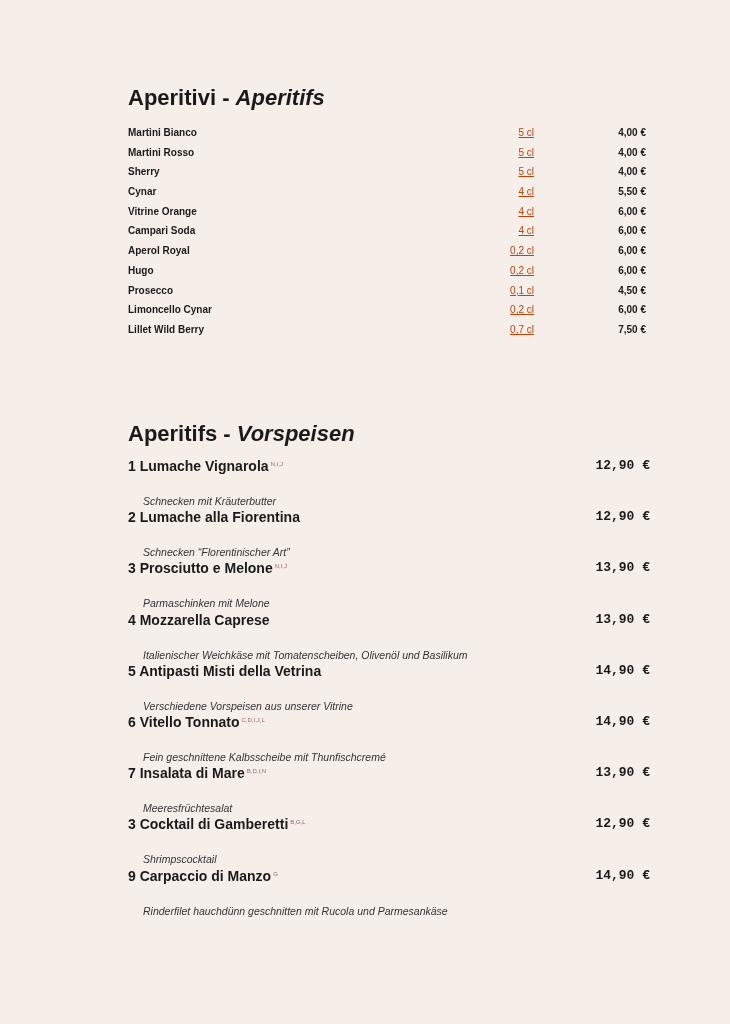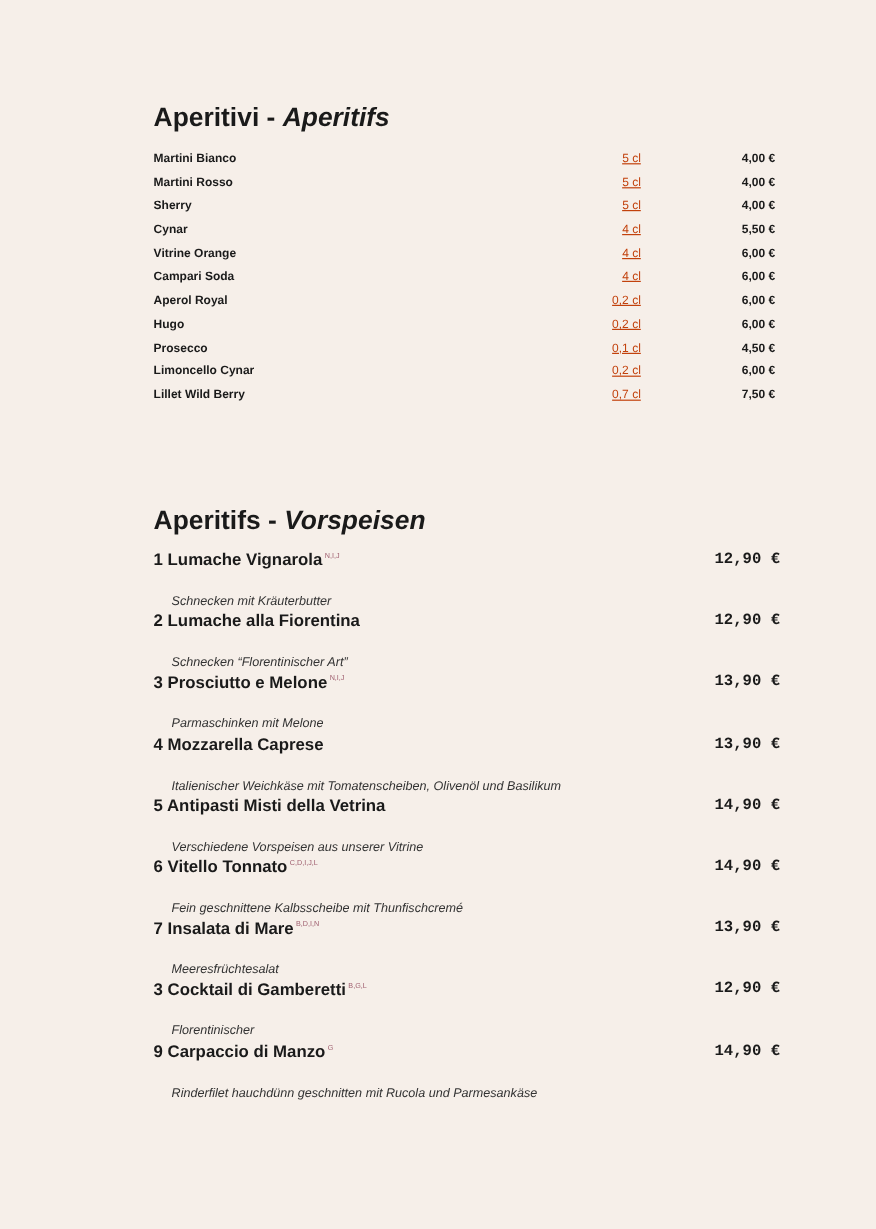--- a/index.html
+++ b/index.html
@@ -140,20 +140,20 @@
       <span class="dish-desc">Fein geschnittene Kalbsscheibe mit Thunfischcremé</span>
     </div>
   <div class="dish">
       <span class="dish-name"><span>7 Insalata di Mare</span><sup class="dish-allergens">B,D,I,N</sup></span>
       <span class="dish-price">13,90 €</span>
       <span class="dish-desc">Meeresfrüchtesalat</span>
     </div>
   <div class="dish">
       <span class="dish-name"><span>3 Cocktail di Gamberetti</span><sup class="dish-allergens">B,G,L</sup></span>
       <span class="dish-price">12,90 €</span>
-      <span class="dish-desc">Florentinischer</span>
+      <span class="dish-desc">Shrimpscocktail</span>
     </div>
   <div class="dish">
       <span class="dish-name"><span>9 Carpaccio di Manzo</span><sup class="dish-allergens">G</sup></span>
       <span class="dish-price">14,90 €</span>
       <span class="dish-desc">Rinderfilet hauchdünn geschnitten mit Rucola und Parmesankäse</span>
     </div>
 </div>
 
 </body></html>

